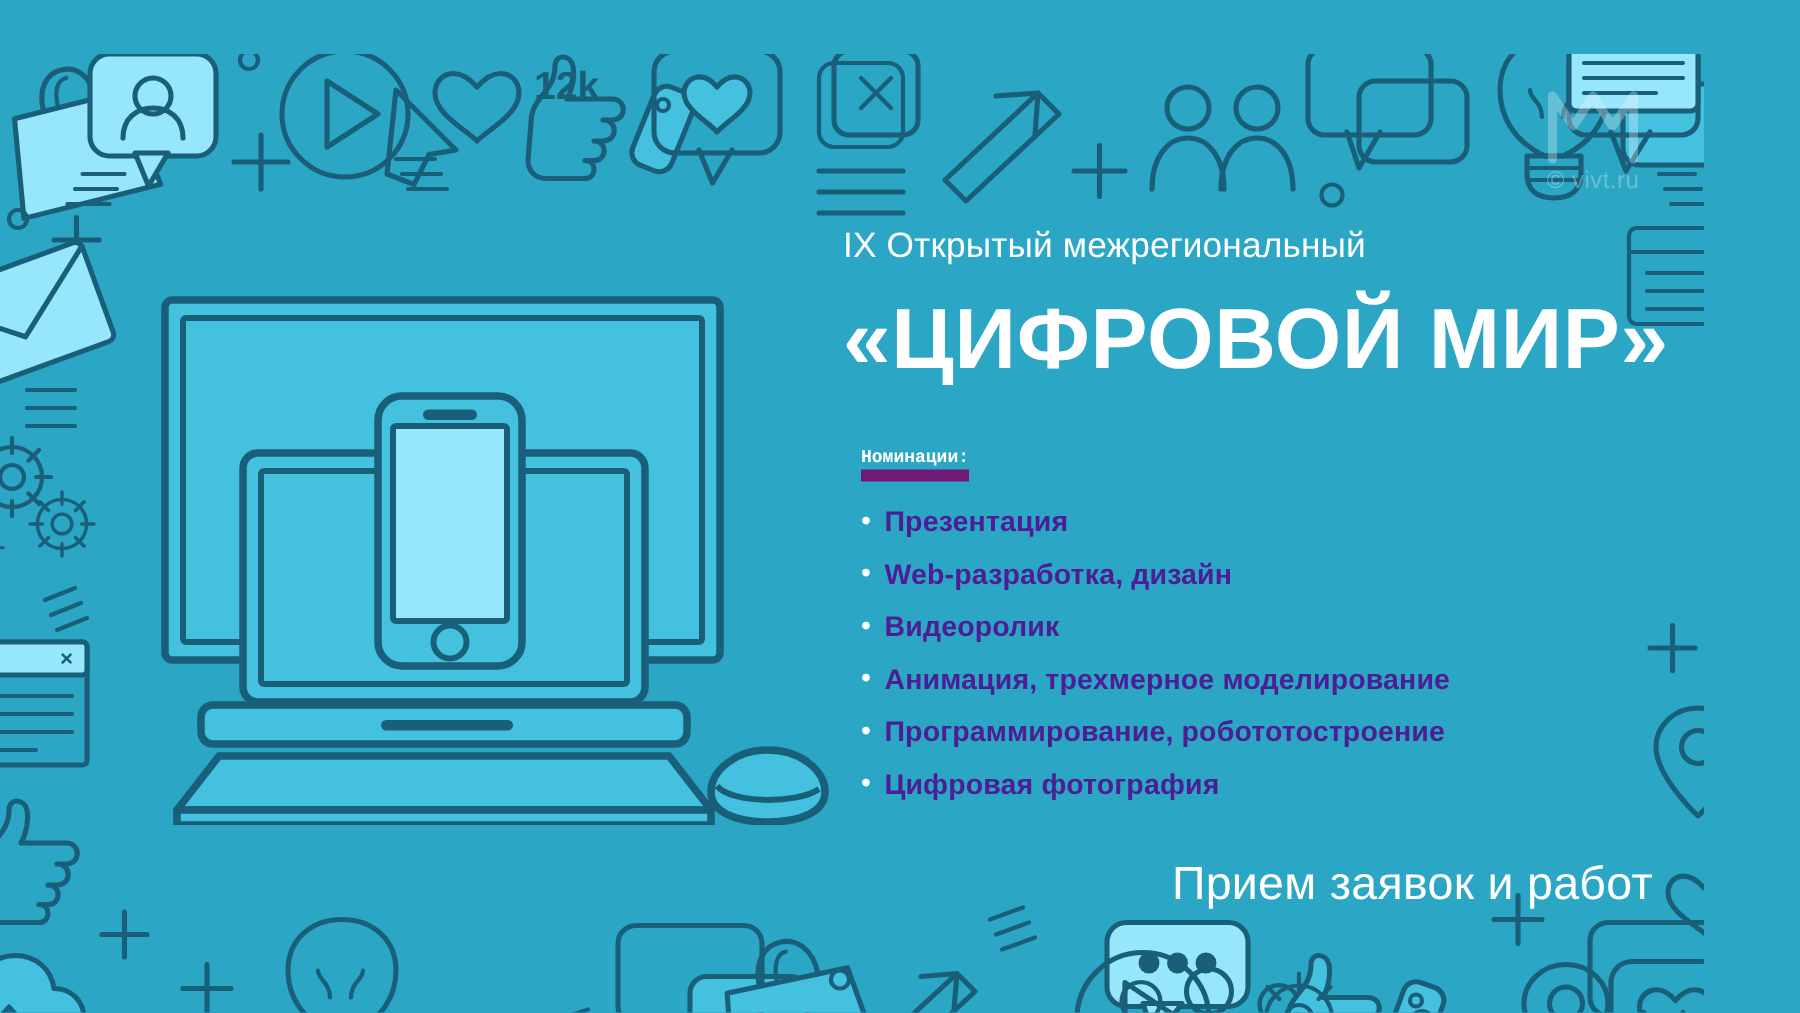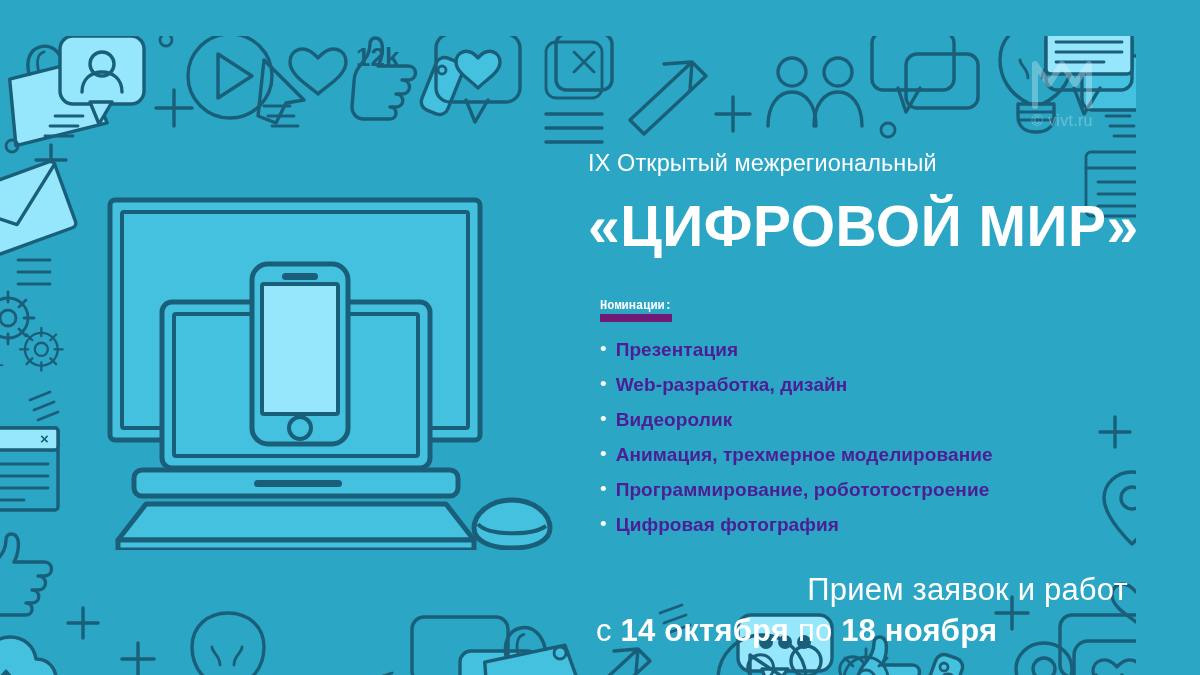--- a/index.html
+++ b/index.html
@@ -67,21 +67,21 @@
   #hero {
     position:absolute;
     left:104px; top:158px;
     width:452px; height:356px;
   }
   #hero svg { display:block; width:100%; height:100%; }
 
   
   #content {
     position:absolute;
-    left:588px; top:112px;
+    left:562px; top:112px;
     width:540px;
   }
 
   #subtitle {
     color:#FFFFFF;
     font-size:23.5px;
     font-weight:500;
     line-height:1.32;
     letter-spacing:.1px;
   }
@@ -566,19 +566,16 @@
         <span class="nom-label">Программирование, робототостроение</span>
       </div>
       <div class="nom-row">
         <span class="nom-bullet">•</span>
         <span class="nom-label">Цифровая фотография</span>
       </div>
     </div>
 
     <div id="deadline">
       <div id="deadline-line1">Прием заявок и работ</div>
-      <div id="deadline-line2">
-        <span>с </span><b>14 октября</b><span> по </span><b>18 ноября</b>
-      </div>
     </div>
 
   </div>
 </div>
 
 </body></html>

